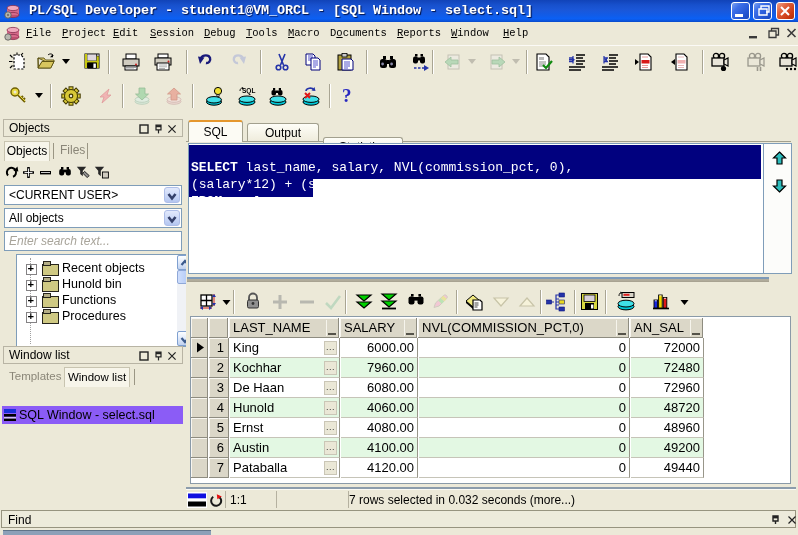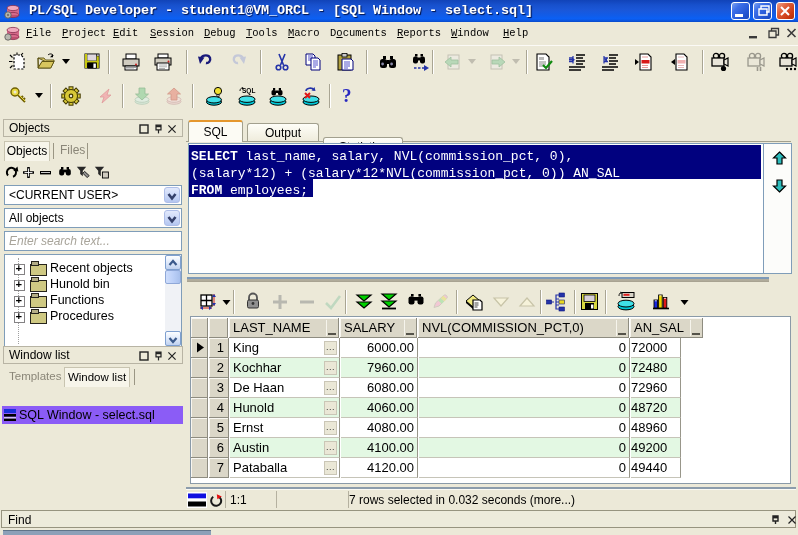--- a/index.html
+++ b/index.html
@@ -42,21 +42,21 @@
 
 .ghead{position:absolute;height:20px;background:#dbd7c8;border-right:1px solid #8e8c80;border-bottom:1px solid #8e8c80;box-shadow:inset 1px 1px 0 #f8f6f0;font-size:13px;line-height:19px;white-space:nowrap;overflow:hidden;}
 .grip{position:absolute;right:0;top:2px;width:12px;height:16px;border-left:1px solid #f6f4ec;}
 .grip:after{content:"";position:absolute;left:1px;bottom:1px;width:8px;height:2px;background:#55534a;}
 .gsel{position:absolute;width:17px;height:20px;left:0;background:#dbd7c8;border-right:1px solid #8e8c80;border-bottom:1px solid #8e8c80;box-shadow:inset 1px 1px 0 #f8f6f0;}
 .gnum{position:absolute;width:20px;height:20px;left:18px;background:#dbd7c8;border-right:1px solid #8e8c80;border-bottom:1px solid #8e8c80;box-shadow:inset 1px 1px 0 #f8f6f0;font-size:13px;line-height:19px;text-align:right;padding-right:4px;}
 .gcell{position:absolute;height:20px;border-right:1px solid #98968a;border-bottom:1px solid #c6c4b8;font-size:13px;line-height:19px;white-space:nowrap;overflow:hidden;}
 .cl{left:39px;width:110px;padding-left:3px;}
 .cs{left:150px;width:77px;text-align:right;padding-right:3px;}
 .cn{left:228px;width:211px;text-align:right;padding-right:3px;}
-.ca{left:440px;width:50px;text-align:left;padding-right:3px;}
+.ca{left:440px;width:73px;text-align:right;padding-right:3px;}
 .mint{background:#e3f8e3;}
 .dots{position:absolute;right:2px;top:3px;width:13px;height:14px;background:#eae7d6;border:1px solid #cac6b6;color:#333;font-size:9px;line-height:11px;text-align:center;letter-spacing:0.5px;}
 
 #findbar{position:absolute;left:1px;top:510px;width:795px;height:18px;background:#edebdb;border:1px solid #97947f;}
 #bottombar{position:absolute;left:3px;top:530px;width:208px;height:5px;background:#8ca0b8;border-top:1px solid #5f7488;}
 .mono{font-family:"Liberation Mono",monospace;}
 </style>
 </head>
 <body>
 <div id="app">
@@ -425,21 +425,21 @@
     <div class="field" style="top:95px;height:20px;">
       <div class="abs" style="left:4px;top:2px;font-size:12px;">All objects</div>
       <div class="xpbtn"><svg width="14" height="16" viewBox="0 0 14 16">
             <path d="M3.5 6l3.5 4.5L10.5 6" fill="none" stroke="#34406a" stroke-width="2.6"></path>
           </svg></div>
     </div>
     <div class="field" style="top:118px;height:20px;">
       <div class="abs" style="left:4px;top:2px;font-size:12px;font-style:italic;color:#a8a49a;">Enter search text...</div>
     </div>
 
-    <div class="field" style="top:141px;height:93px;">
+    <div class="field" style="top:141px;height:93px;margin-left:12px;">
       <div class="abs" style="left:13px;top:3px;width:1px;height:86px;border-left:1px dotted #a0a0a0;"></div>
       <div class="treerow" style="top:6px">
           <span class="tlab">Recent objects</span>
         </div>
       <div class="treerow" style="top:22px">
           <span class="tlab">Hunold bin</span>
         </div>
       <div class="treerow" style="top:38px">
           <span class="tlab">Functions</span>
         </div>
@@ -490,21 +490,21 @@
 
     <div class="abs" style="left:0;top:28px;width:605px;height:1px;background:#a2a08e;"></div>
     <div class="tab" style="left:2px;top:7px;width:55px;height:22px;background:#fcfbf4;border:1px solid #a2a08e;border-bottom:none;border-top:2px solid #e5972d;border-radius:3px 3px 0 0;line-height:20px;">SQL</div>
     <div class="tab" style="left:61px;top:10px;width:72px;height:18px;background:linear-gradient(180deg,#fefef8,#efecdc);border:1px solid #a2a08e;border-bottom:none;border-radius:3px 3px 0 0;line-height:18px;">Output</div>
     <div class="tab" style="left:137px;top:10px;width:80px;height:18px;background:linear-gradient(180deg,#fefef8,#efecdc);border:1px solid #a2a08e;border-bottom:none;border-radius:3px 3px 0 0;line-height:18px;margin-top:14px;">Statistics</div>
 
     <div class="abs" style="left:2px;top:30px;width:576px;height:131px;background:#fff;border:1px solid #7f9db9;"></div>
     <div class="abs" style="left:578px;top:30px;width:28px;height:131px;background:#fcfcfa;border:1px solid #7f9db9;border-left:none;"></div>
     <div class="abs" style="left:3px;top:32px;width:572px;height:34px;background:#01017f;"></div>
     <div class="abs" style="left:3px;top:66px;width:124px;height:18px;background:#01017f;"></div>
-    <div class="abs mono" style="left:5px;top:35px;font-size:13px;line-height:17px;color:#fff;white-space:pre;"><b>SELECT</b> last_name, salary, NVL(commission_pct, 0),
+    <div class="abs mono" style="left:5px;top:46px;font-size:13px;line-height:17px;color:#fff;white-space:pre;"><b>SELECT</b> last_name, salary, NVL(commission_pct, 0),
 (salary*12) + (salary*12*NVL(commission_pct, 0)) AN_SAL
 <b>FROM</b> employees;</div>
     <svg class="abs" style="left:586px;top:38px" width="15" height="14" viewBox="0 0 15 14">
         <path d="M7.5 1l6 6H10v6H5V7H1.5z" fill="#2cbcbc" stroke="#000" stroke-width="1.2"></path>
       </svg>
     <svg class="abs" style="left:586px;top:66px" width="15" height="14" viewBox="0 0 15 14">
         <path d="M7.5 13l6-6H10V1H5v6H1.5z" fill="#2cbcbc" stroke="#000" stroke-width="1.2"></path>
       </svg>
 
     <div class="abs" style="left:1px;top:164px;width:582px;height:5px;background:linear-gradient(180deg,#7e9ab8 0%,#7e9ab8 40%,#b3ae9e 42%,#afaa99 78%,#a29d8c 100%);"></div>

